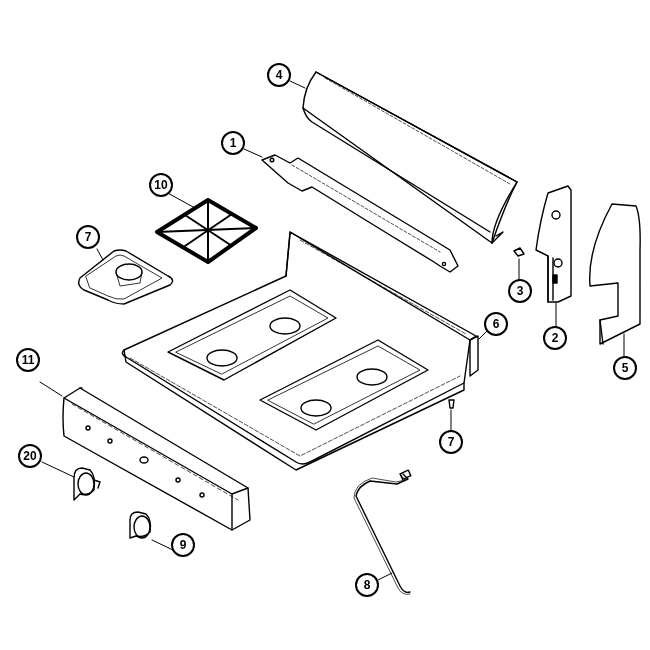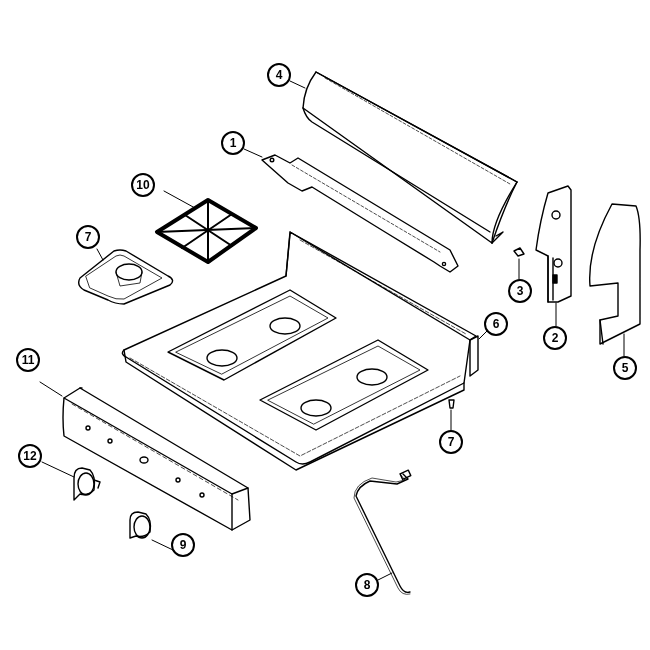--- a/index.html
+++ b/index.html
@@ -134,16 +134,16 @@
 
 <div class="callout" style="left:221px;top:131px">1</div>
 <div class="callout" style="left:543px;top:326px">2</div>
 <div class="callout" style="left:508px;top:279px">3</div>
 <div class="callout" style="left:267px;top:63px">4</div>
 <div class="callout" style="left:613px;top:356px">5</div>
 <div class="callout" style="left:484px;top:312px">6</div>
 <div class="callout" style="left:439px;top:430px">7</div>
 <div class="callout" style="left:355px;top:573px">8</div>
 <div class="callout" style="left:171px;top:533px">9</div>
-<div class="callout" style="left:131px;top:173px">10</div>
+<div class="callout" style="left:149px;top:173px">10</div>
 <div class="callout" style="left:16px;top:348px">11</div>
-<div class="callout" style="left:18px;top:444px">12</div>
+<div class="callout" style="left:18px;top:444px">20</div>
 <div class="callout" style="left:76px;top:225px">7</div>
 
 </body></html>

